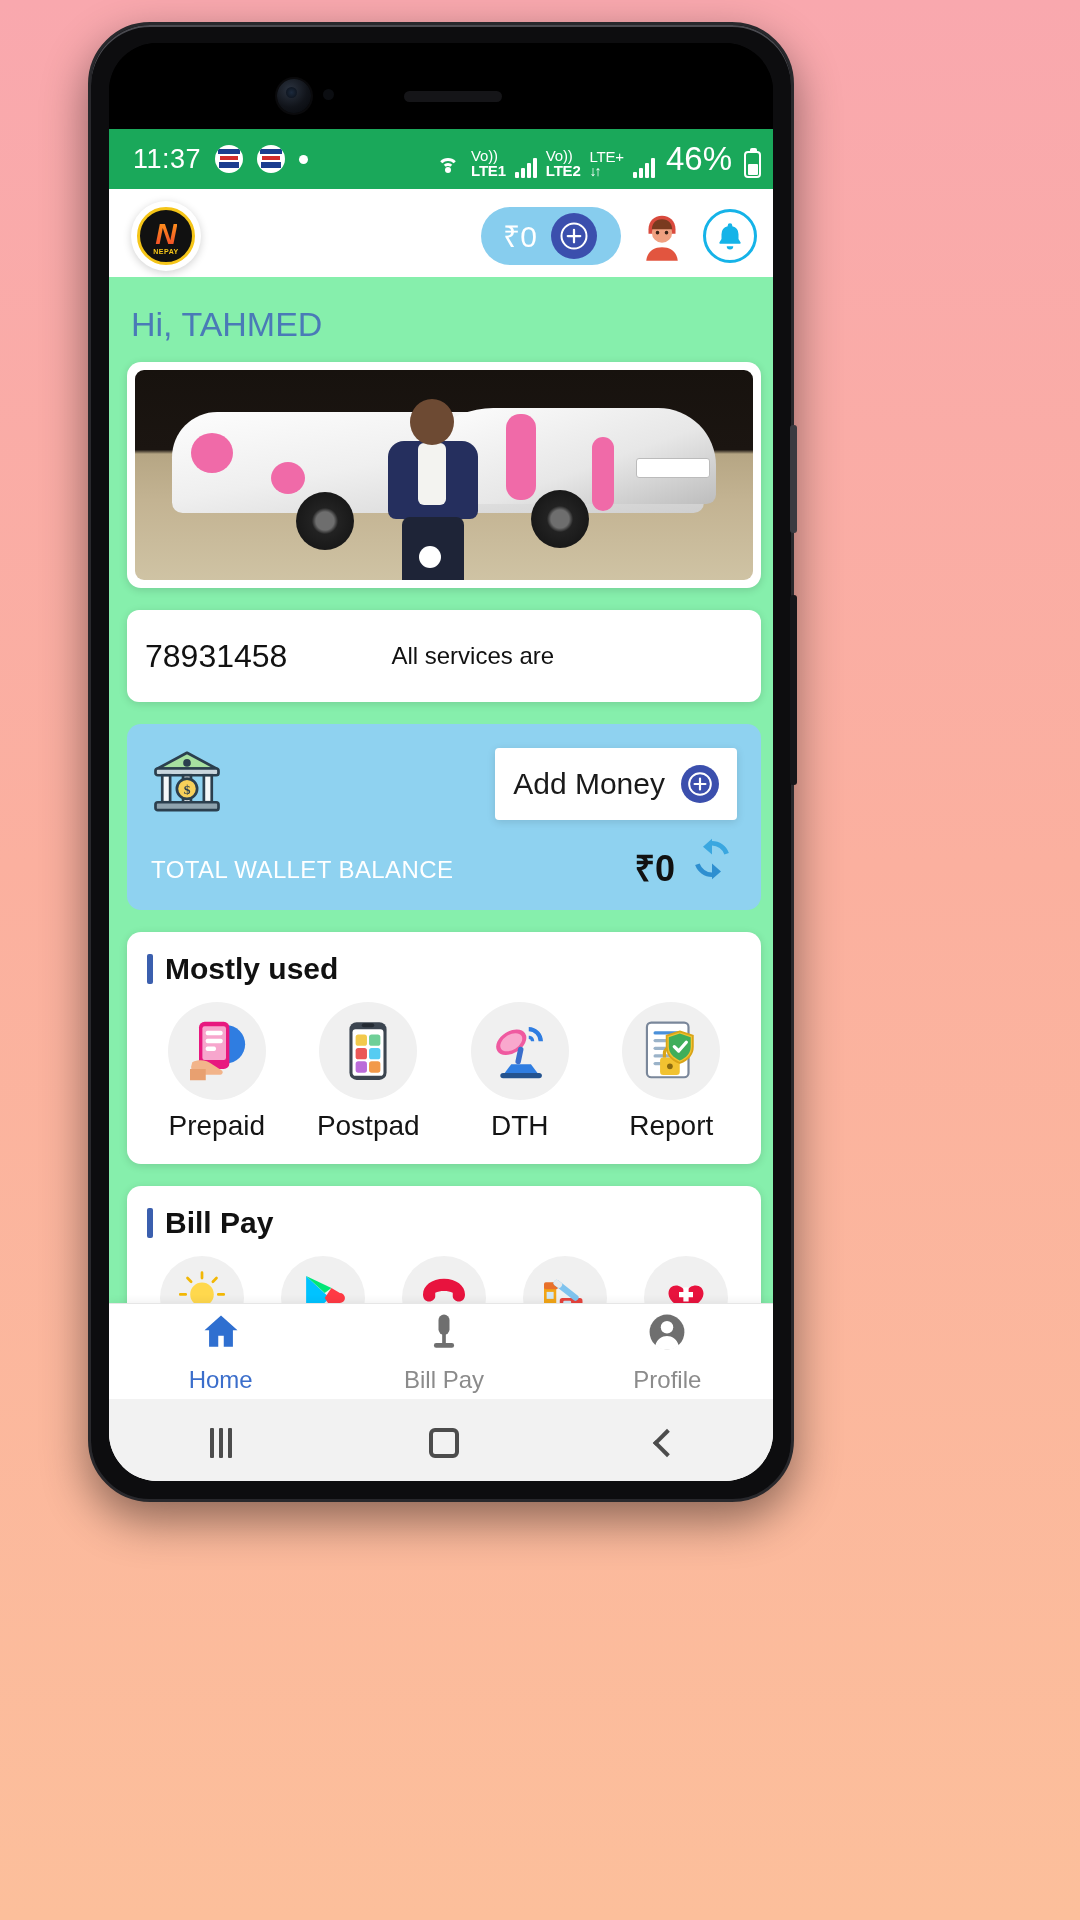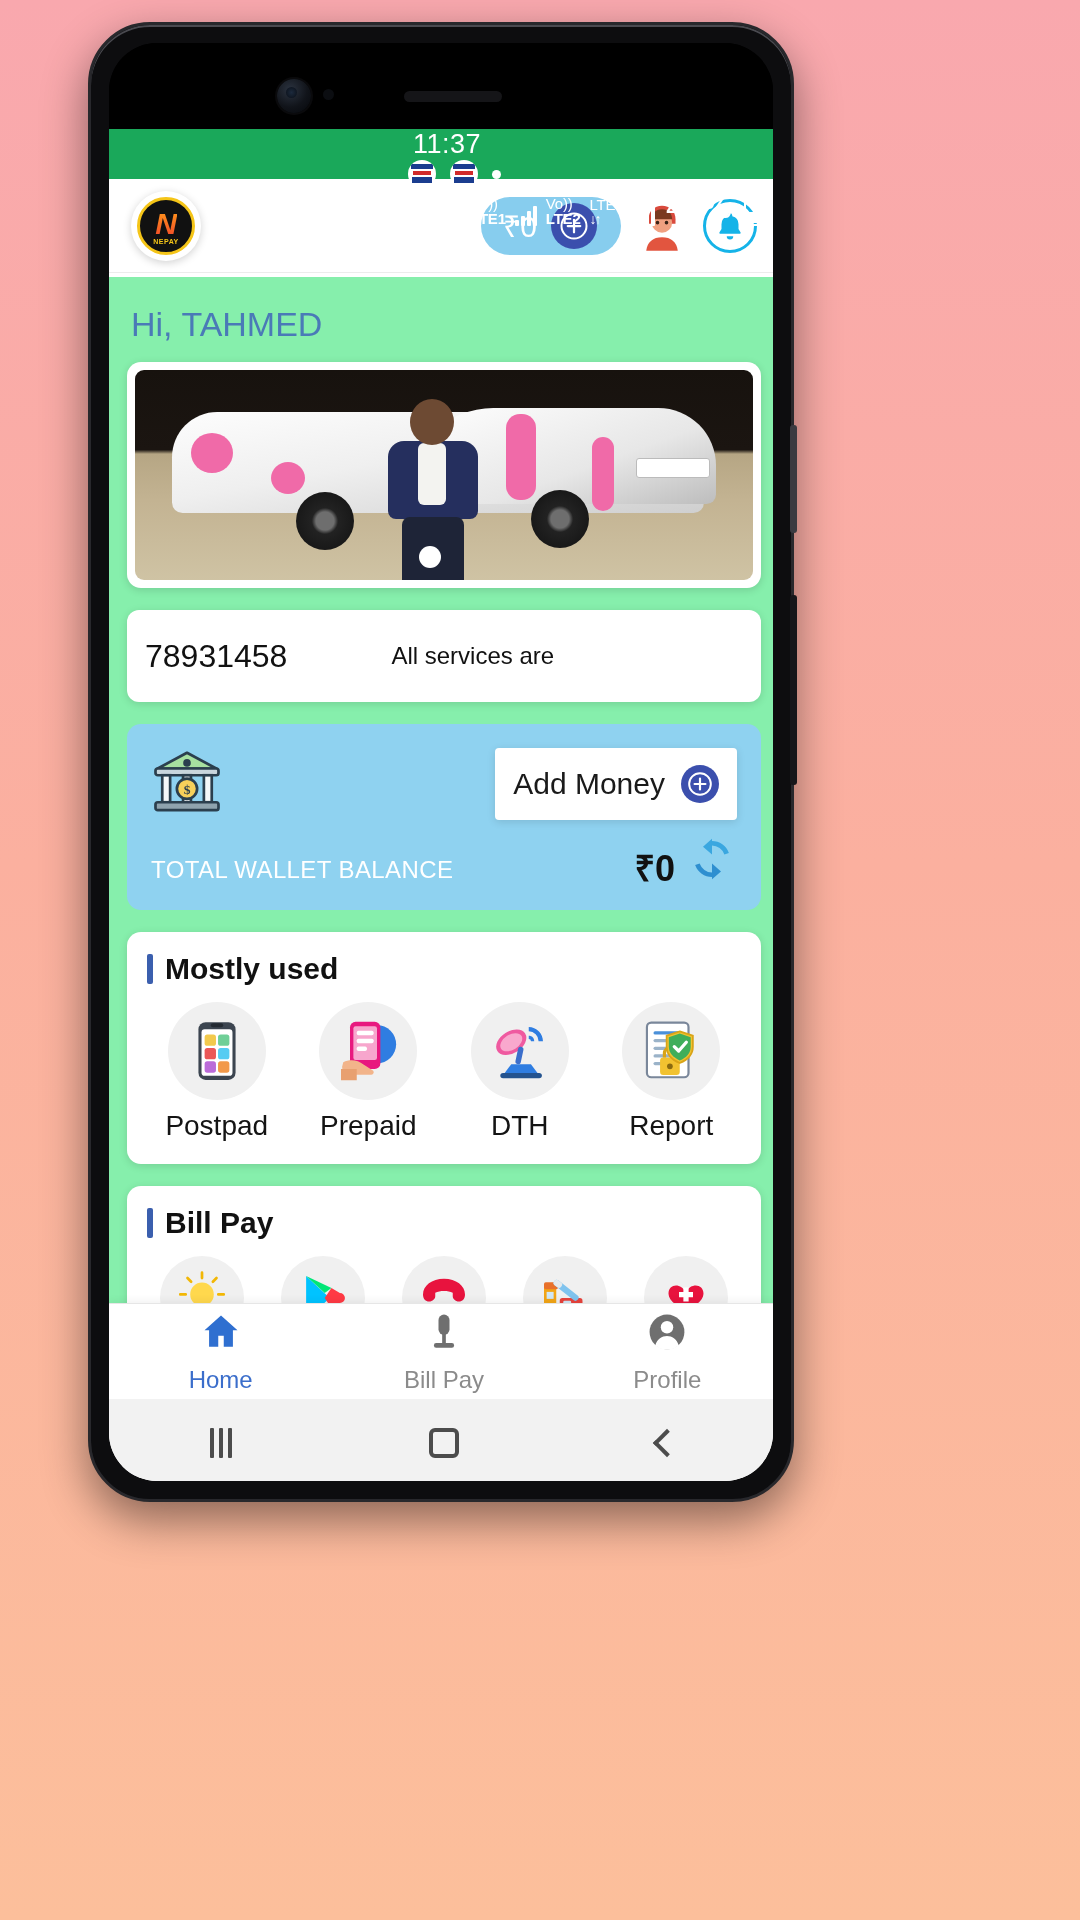--- a/index.html
+++ b/index.html
@@ -68,27 +68,26 @@
   .screen {
     position: absolute;
     left: 0; top: 0; width: 670px; height: 1444px;
     background: #ffffff;
     overflow: hidden;
   }
 
   
   .statusbar {
     position: relative;
-    height: 50px;
+    height: 60px;
     background: #1aa85a;
     display: flex; align-items: center;
     padding: 0 18px 0 24px;
     color: #fff;
     z-index: 6;
-    flex-direction: column;
   }
   .sb-time {
     font-size: 27px; font-weight: 400; letter-spacing: .5px;
   }
   .sb-left-icons { display:flex; align-items:center; gap: 14px; margin-left: 14px;}
   .app-badge {
     width: 28px; height: 28px; border-radius: 50%;
     background: #fff; position: relative; overflow:hidden;
     display:flex; flex-direction:column; align-items:center; justify-content:center;
   }
@@ -507,49 +506,49 @@
 
         <div class="panel">
           <div class="panel-title">
             <span class="title-bar"></span>
             <span>Mostly used</span>
           </div>
           <div class="tiles four">
 
             <div class="tile">
               <div class="tile-ic">
+                <svg width="72" height="72" viewBox="0 0 64 64">
+                  <circle cx="40" cy="26" r="17" fill="#2f7de1"></circle>
+                  <rect x="16" y="6" width="27" height="42" rx="5" fill="#e8187f"></rect>
+                  <rect x="19" y="10" width="21" height="30" rx="2" fill="#f7a6cd"></rect>
+                  <rect x="22" y="14" width="15" height="4" rx="1.5" fill="#fff"></rect>
+                  <rect x="22" y="21" width="15" height="4" rx="1.5" fill="#fff"></rect>
+                  <rect x="22" y="28" width="9" height="4" rx="1.5" fill="#fff"></rect>
+                  <path d="M10 42c6-3 13-2 18 2l8 5c2 1 1 4-1 4H16c-4 0-7-3-7-7z" fill="#f2b48a"></path>
+                  <path d="M8 48h14v10H8z" fill="#e8a070"></path>
+                </svg>
+              </div>
+              <div class="tile-lb">Prepaid</div>
+            </div>
+
+            <div class="tile">
+              <div class="tile-ic">
                 <svg width="66" height="66" viewBox="0 0 64 64">
                   <rect x="14" y="4" width="36" height="56" rx="7" fill="#3c4550"></rect>
                   <rect x="17" y="11" width="30" height="45" rx="3" fill="#ffffff"></rect>
                   <rect x="26" y="5" width="12" height="4" rx="2" fill="#232a32"></rect>
                   <rect x="20" y="16" width="11" height="11" rx="2.5" fill="#f2c94c"></rect>
                   <rect x="33" y="16" width="11" height="11" rx="2.5" fill="#6fcf97"></rect>
                   <rect x="20" y="29" width="11" height="11" rx="2.5" fill="#eb5757"></rect>
                   <rect x="33" y="29" width="11" height="11" rx="2.5" fill="#56ccf2"></rect>
                   <rect x="20" y="42" width="11" height="11" rx="2.5" fill="#bb6bd9"></rect>
                   <rect x="33" y="42" width="11" height="11" rx="2.5" fill="#f2994a"></rect>
                 </svg>
               </div>
               <div class="tile-lb">Postpad</div>
-            </div>
-
-            <div class="tile">
-              <div class="tile-ic">
-                <svg width="72" height="72" viewBox="0 0 64 64">
-                  <circle cx="40" cy="26" r="17" fill="#2f7de1"></circle>
-                  <rect x="16" y="6" width="27" height="42" rx="5" fill="#e8187f"></rect>
-                  <rect x="19" y="10" width="21" height="30" rx="2" fill="#f7a6cd"></rect>
-                  <rect x="22" y="14" width="15" height="4" rx="1.5" fill="#fff"></rect>
-                  <rect x="22" y="21" width="15" height="4" rx="1.5" fill="#fff"></rect>
-                  <rect x="22" y="28" width="9" height="4" rx="1.5" fill="#fff"></rect>
-                  <path d="M10 42c6-3 13-2 18 2l8 5c2 1 1 4-1 4H16c-4 0-7-3-7-7z" fill="#f2b48a"></path>
-                  <path d="M8 48h14v10H8z" fill="#e8a070"></path>
-                </svg>
-              </div>
-              <div class="tile-lb">Prepaid</div>
             </div>
 
             <div class="tile">
               <div class="tile-ic">
                 <svg width="70" height="70" viewBox="0 0 64 64">
                   <path d="M40 10c7 0 13 6 13 13h-4a9 9 0 00-9-9z" fill="#2f7de1"></path>
                   <path d="M40 18c3 0 5 2 5 5h-3a2 2 0 00-2-2z" fill="#2f7de1"></path>
                   <ellipse cx="24" cy="24" rx="15" ry="10" transform="rotate(-32 24 24)" fill="#ef5aa0"></ellipse>
                   <ellipse cx="24" cy="24" rx="11" ry="7" transform="rotate(-32 24 24)" fill="#f9a8cd"></ellipse>
                   <rect x="29" y="28" width="5" height="16" rx="2" fill="#3b6ecb" transform="rotate(12 31 36)"></rect>

